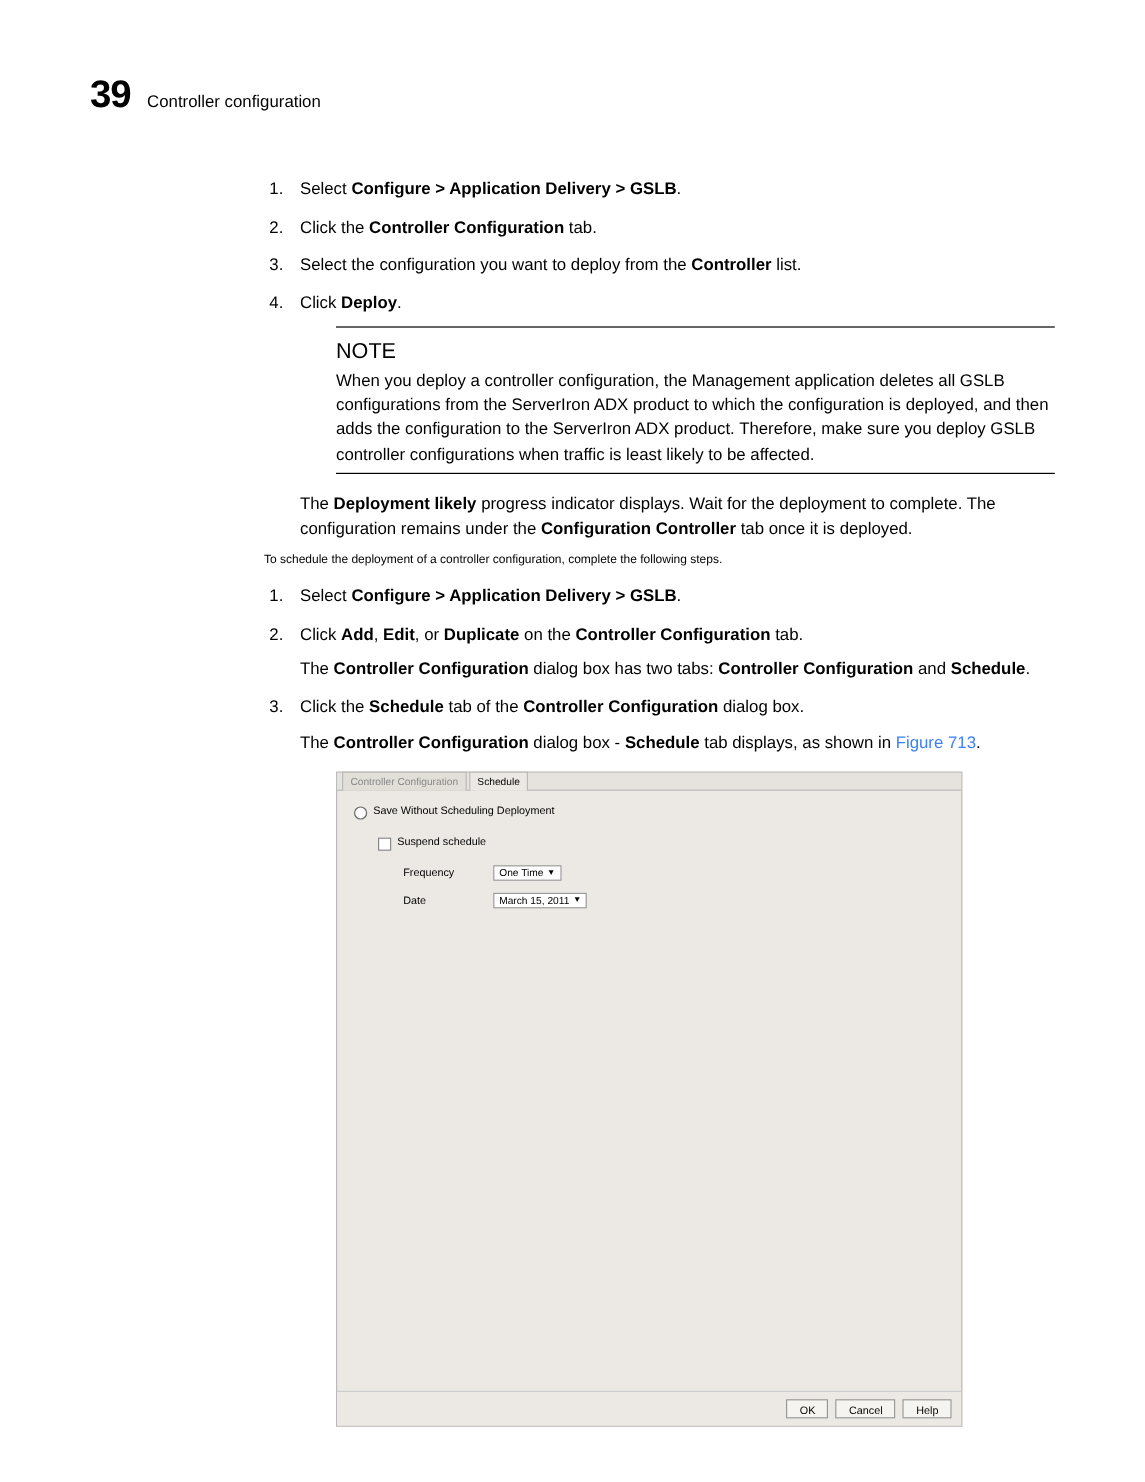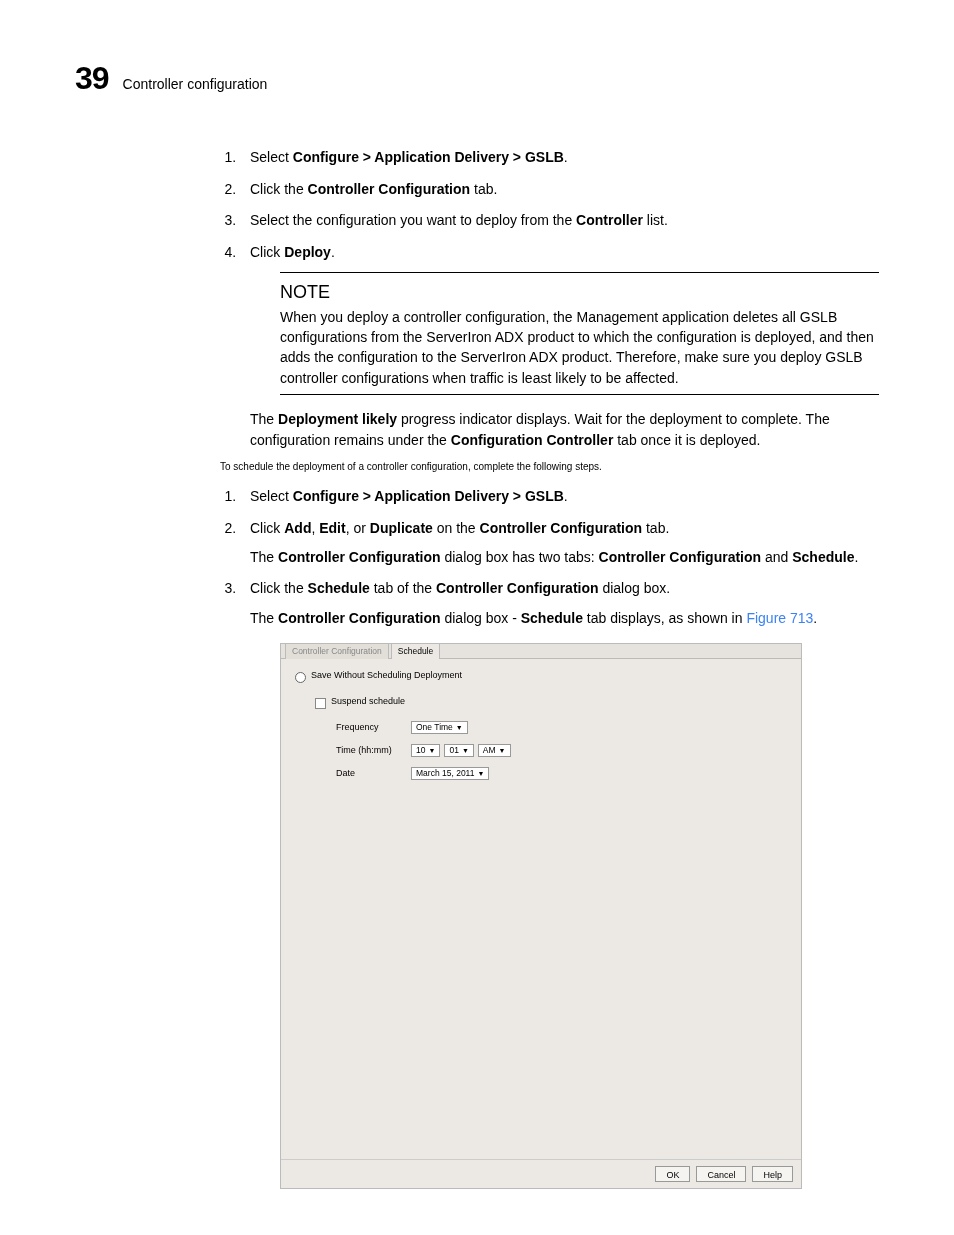--- a/index.html
+++ b/index.html
@@ -262,35 +262,20 @@
               </div>
 
               <div class="field-row indent-2">
                 <span class="field-label">Frequency</span>
                 <span class="dropdown">
                   <span>One Time</span>
                   <span class="arrow">▼</span>
                 </span>
               </div>
 
-              <div class="field-row indent-2">
-                <span class="field-label">Time (hh:mm)</span>
-                <span class="dropdown">
-                  <span>10</span>
-                  <span class="arrow">▼</span>
-                </span>
-                <span class="dropdown">
-                  <span>01</span>
-                  <span class="arrow">▼</span>
-                </span>
-                <span class="dropdown">
-                  <span>AM</span>
-                  <span class="arrow">▼</span>
-                </span>
-              </div>
 
               <div class="field-row indent-2">
                 <span class="field-label">Date</span>
                 <span class="dropdown">
                   <span>March 15, 2011</span>
                   <span class="arrow">▼</span>
                 </span>
               </div>
 
             </div>

